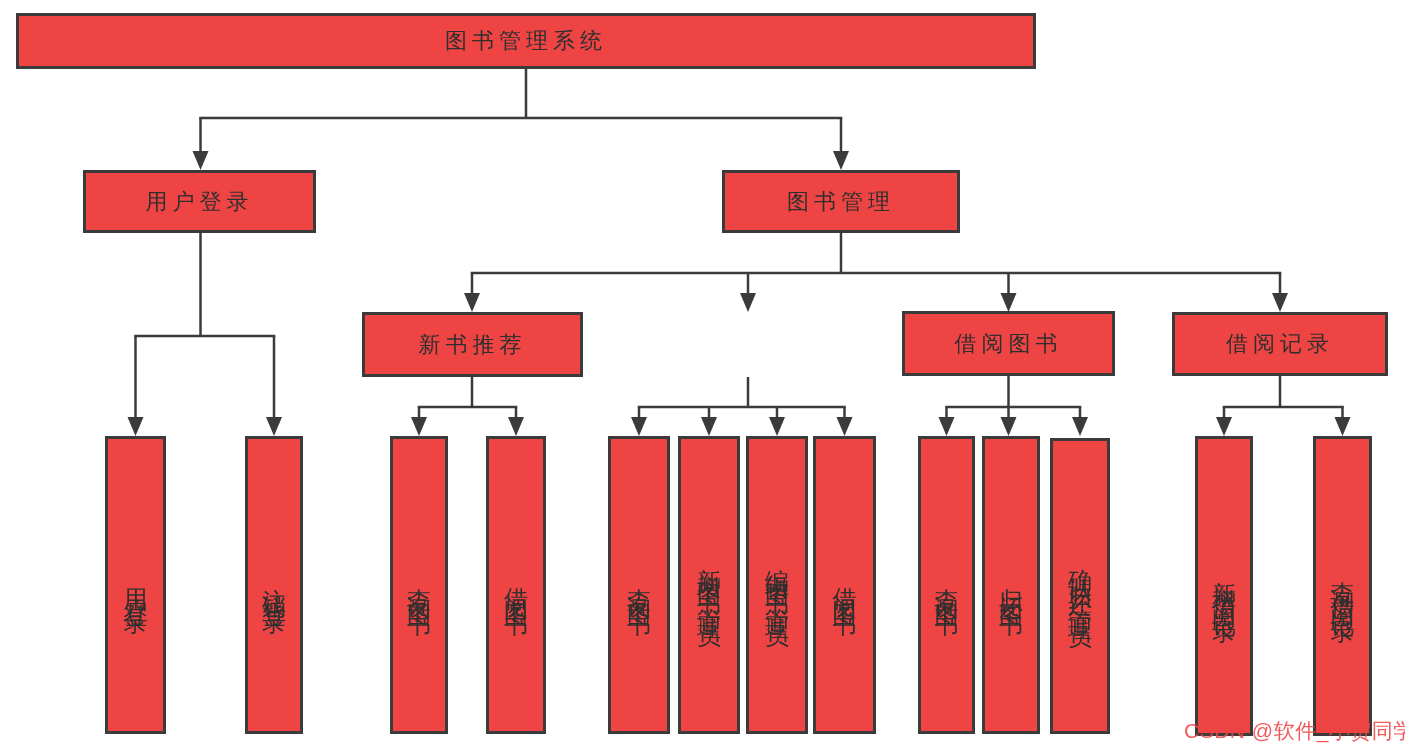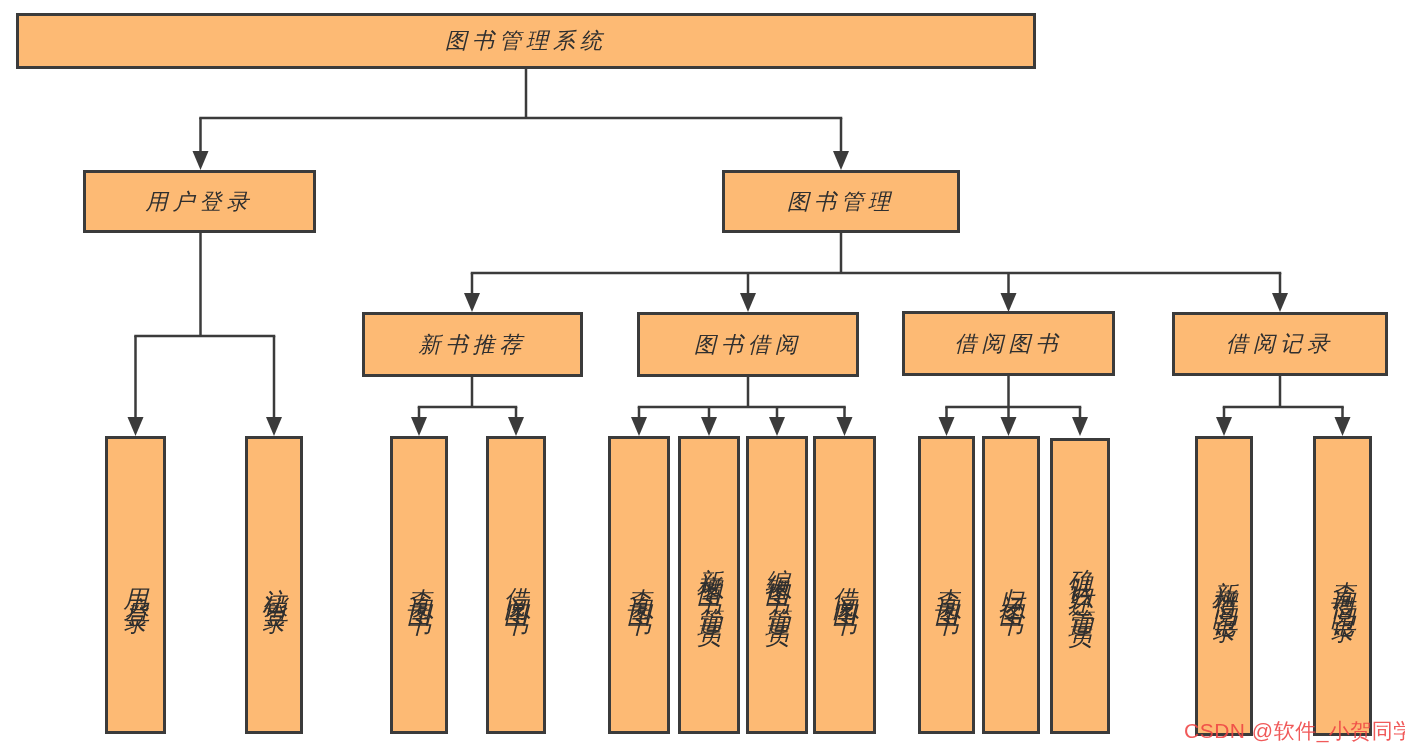--- a/index.html
+++ b/index.html
@@ -18,26 +18,25 @@
   #wires {
     position: absolute;
     left: 0;
     top: 0;
     z-index: 1;
   }
   .node {
     position: absolute;
     box-sizing: border-box;
     border: 3px solid #3b3b3b;
-    background: #fdba74;
+    background: #ef4444;
     display: flex;
     align-items: center;
     justify-content: center;
     z-index: 2;
-    font-style: italic;
   }
   .node .lbl {
     color: #2f2f2f;
     font-size: 22px;
     letter-spacing: 5px;
     line-height: 1;
     white-space: nowrap;
   }
   .node.leaf .lbl {
     writing-mode: vertical-rl;
@@ -125,23 +124,20 @@
   <div class="node" style="left:83px;top:170px;width:233px;height:63px;">
     <span class="lbl">用户登录</span>
   </div>
   <div class="node" style="left:722px;top:170px;width:238px;height:63px;">
     <span class="lbl">图书管理</span>
   </div>
 
   <div class="node" style="left:362px;top:312px;width:221px;height:65px;">
     <span class="lbl">新书推荐</span>
   </div>
-  <div class="node" style="left:637px;top:312px;width:222px;height:65px;">
-    <span class="lbl">图书借阅</span>
-  </div>
   <div class="node" style="left:902px;top:311px;width:213px;height:65px;">
     <span class="lbl">借阅图书</span>
   </div>
   <div class="node" style="left:1172px;top:312px;width:216px;height:64px;">
     <span class="lbl">借阅记录</span>
   </div>
 
   <div class="node leaf" style="left:105px;top:436px;width:61px;height:298px;">
     <span class="lbl">用户登录</span>
   </div>

